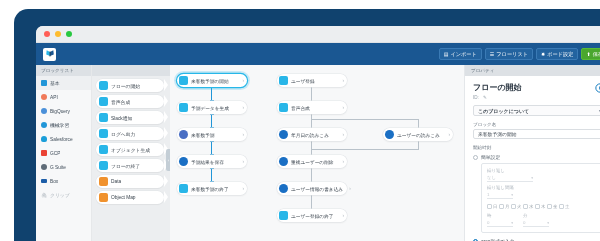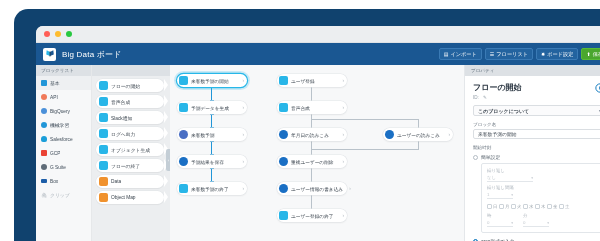--- a/index.html
+++ b/index.html
@@ -317,21 +317,20 @@
     </div>
 
     <div id="appbar">
       <span id="app-logo">
         <svg width="10" height="10" viewBox="0 0 24 24">
           <path d="M12 7 L4 3 L3 13 L12 17 Z" fill="#29b6e8"></path>
           <path d="M12 7 L20 3 L21 13 L12 17 Z" fill="#1a5792"></path>
           <rect x="11" y="6" width="2" height="12" fill="#2b3642"></rect>
         </svg>
       </span>
-      <span id="app-title">Big Data ボード</span>
       <span id="appbar-spacer"></span>
 
       <span class="hbtn">
         <span class="gi">▤</span>
         <span>インポート</span>
       </span>
       <span class="hbtn">
         <span class="gi">☰</span>
         <span>フローリスト</span>
       </span>

